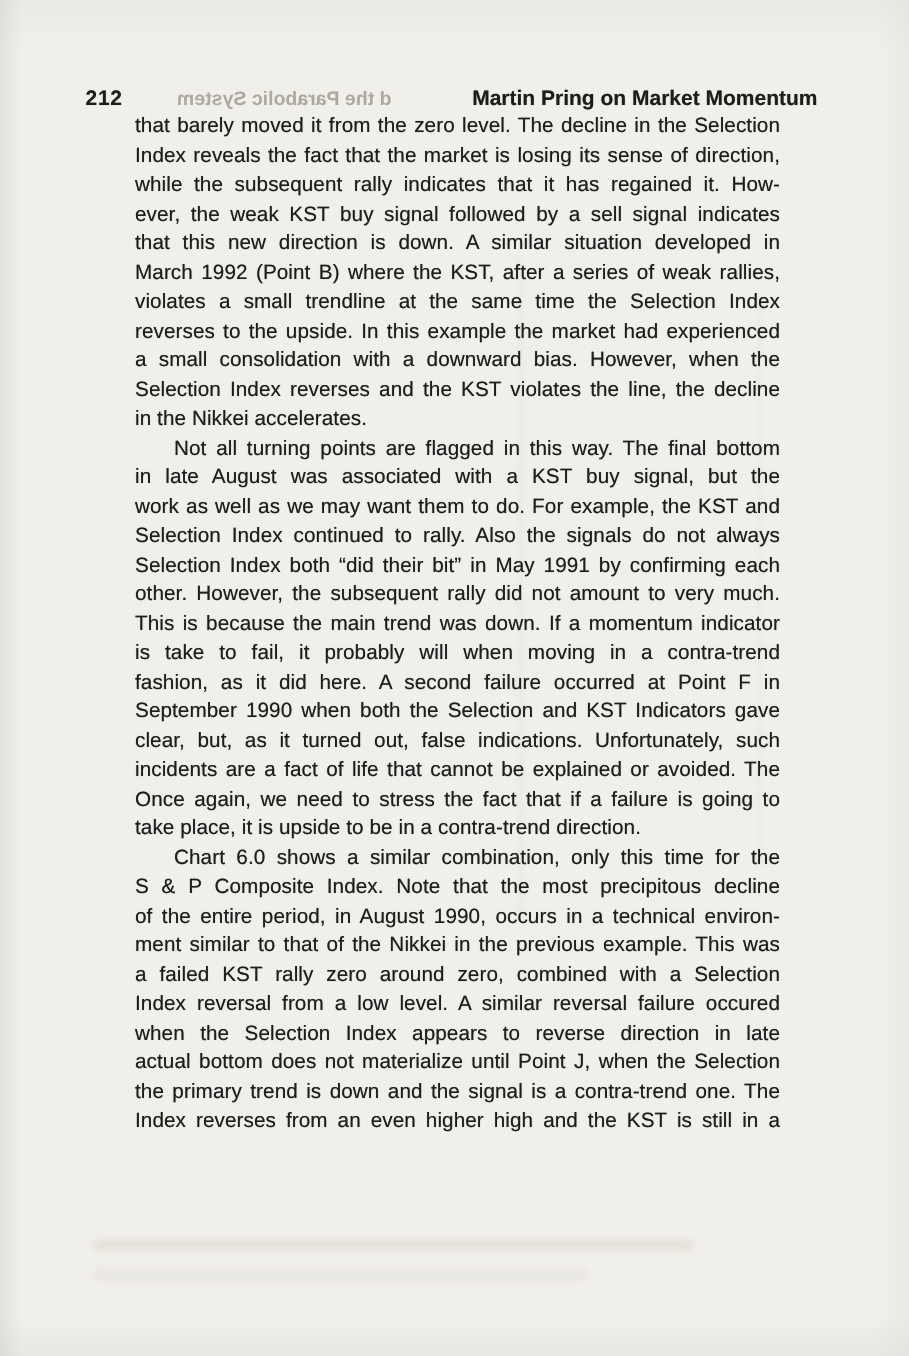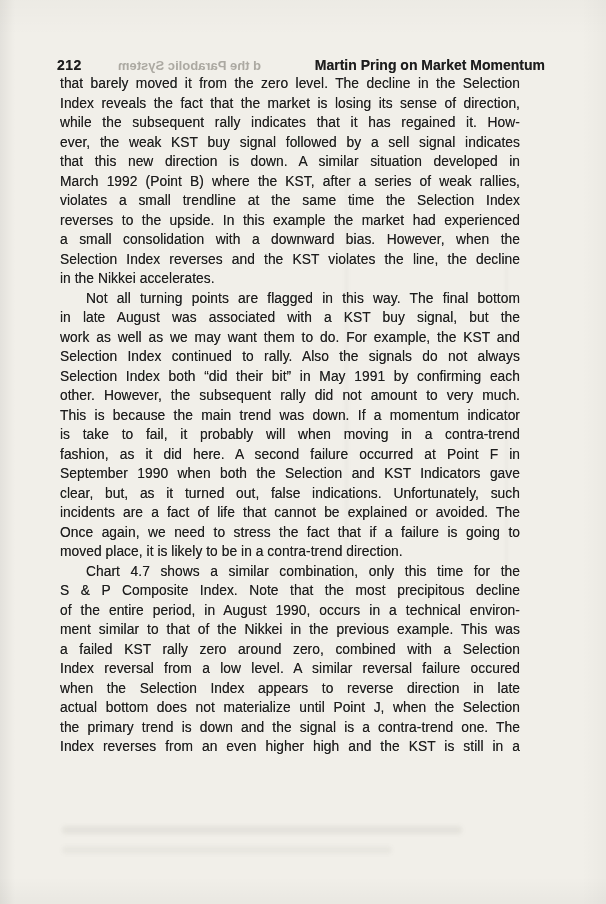--- a/index.html
+++ b/index.html
@@ -64,20 +64,21 @@
     width: 460px;
     font-size: 13.8px;
     line-height: 19.5px;
     text-shadow: 0 0 0.5px rgba(25,25,25,0.6);
     letter-spacing: 0.05px;
   }
   .line {
     text-align: justify;
     text-align-last: justify;
     white-space: normal;
+    margin-left: 30px;
   }
   .line.last {
     text-align-last: left;
   }
   .line.indent {
     padding-left: 26px;
   }
   
   .smudge {
     position: absolute;
@@ -125,22 +126,22 @@
       <div class="line">Selection Index continued to rally. Also the signals do not always</div>
       <div class="line">Selection Index both “did their bit” in May 1991 by confirming each</div>
       <div class="line">other. However, the subsequent rally did not amount to very much.</div>
       <div class="line">This is because the main trend was down. If a momentum indicator</div>
       <div class="line">is take to fail, it probably will when moving in a contra-trend</div>
       <div class="line">fashion, as it did here. A second failure occurred at Point F in</div>
       <div class="line">September 1990 when both the Selection and KST Indicators gave</div>
       <div class="line">clear, but, as it turned out, false indications. Unfortunately, such</div>
       <div class="line">incidents are a fact of life that cannot be explained or avoided. The</div>
       <div class="line">Once again, we need to stress the fact that if a failure is going to</div>
-      <div class="line last">moved place, it is likely to be in a contra-trend direction.</div>
-      <div class="line indent">Chart 4.7 shows a similar combination, only this time for the</div>
+      <div class="line last">take place, it is upside to be in a contra-trend direction.</div>
+      <div class="line indent">Chart 6.0 shows a similar combination, only this time for the</div>
       <div class="line">S &amp; P Composite Index. Note that the most precipitous decline</div>
       <div class="line">of the entire period, in August 1990, occurs in a technical environ-</div>
       <div class="line">ment similar to that of the Nikkei in the previous example. This was</div>
       <div class="line">a failed KST rally zero around zero, combined with a Selection</div>
       <div class="line">Index reversal from a low level. A similar reversal failure occured</div>
       <div class="line">when the Selection Index appears to reverse direction in late</div>
       <div class="line">actual bottom does not materialize until Point J, when the Selection</div>
       <div class="line">the primary trend is down and the signal is a contra-trend one. The</div>
       <div class="line">Index reverses from an even higher high and the KST is still in a</div>
     </div>

